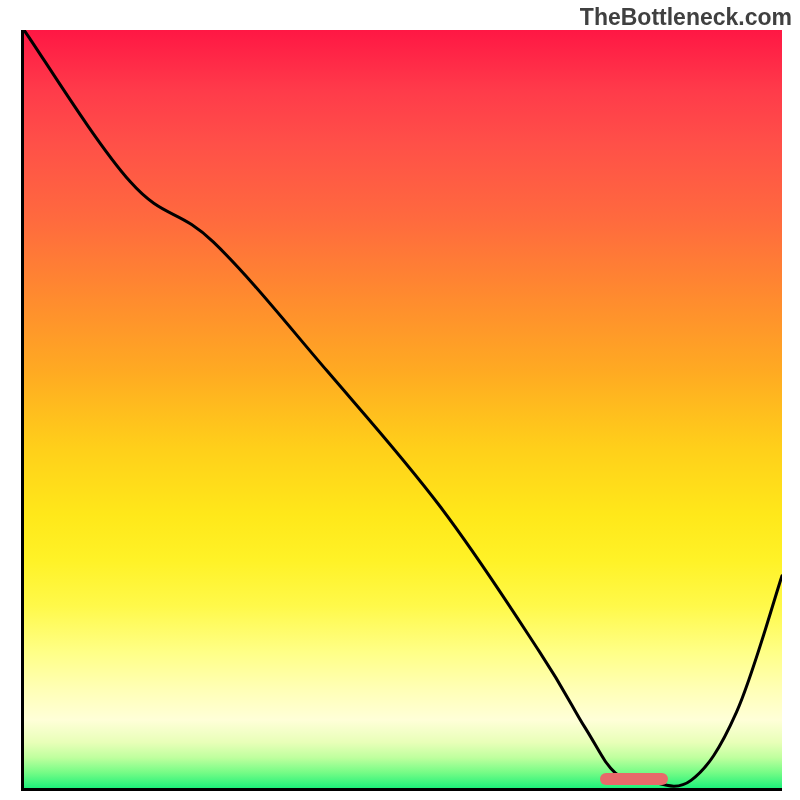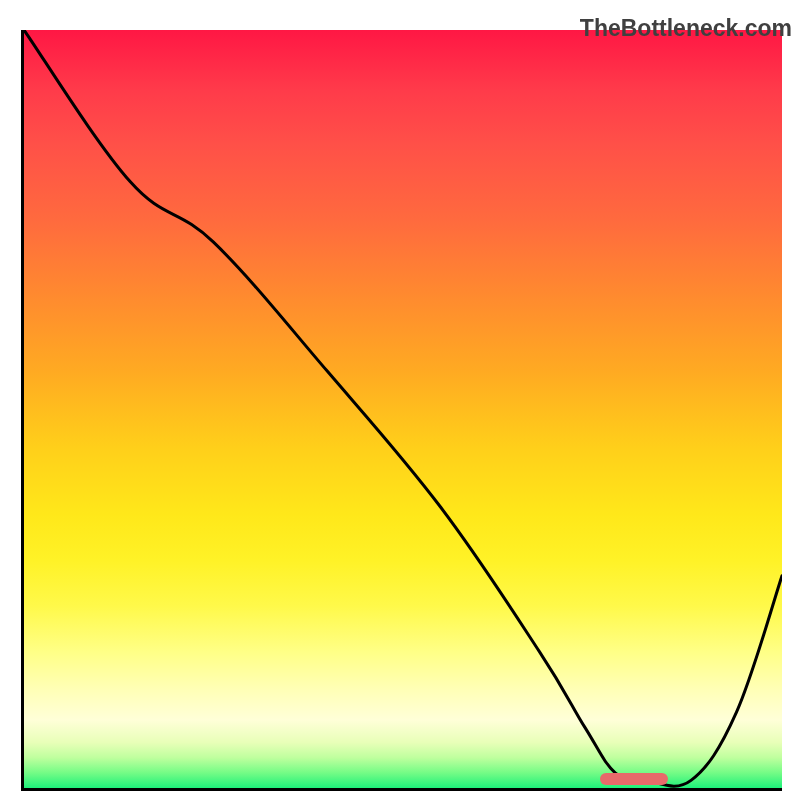--- a/index.html
+++ b/index.html
@@ -7,21 +7,21 @@
     padding: 0;
     width: 800px;
     height: 800px;
     overflow: hidden;
     position: relative;
     font-family: Arial, Helvetica, sans-serif;
     background: #ffffff;
   }
   .watermark {
     position: absolute;
-    top: 15px;
+    top: 4px;
     right: 8px;
     font-size: 23px;
     font-weight: 600;
     color: #404040;
     z-index: 10;
   }
   .plot-frame {
     position: absolute;
     left: 21px;
     top: 30px;

